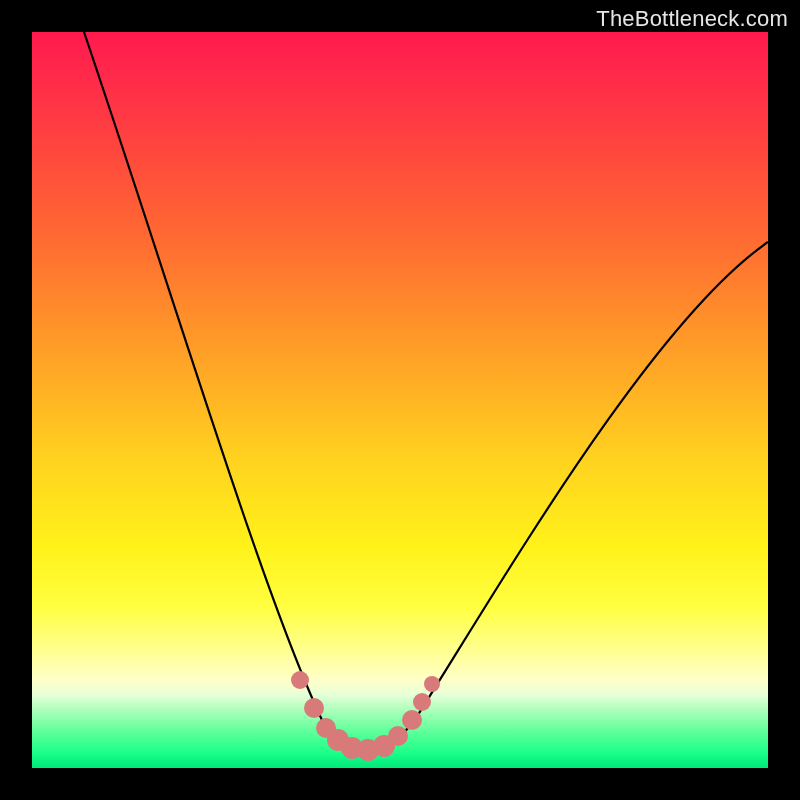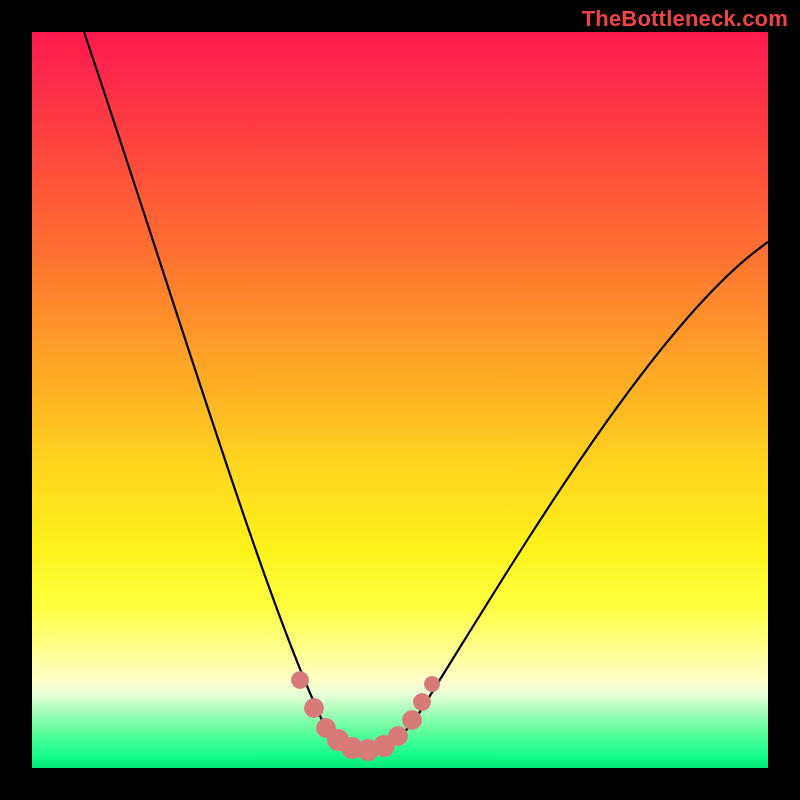--- a/index.html
+++ b/index.html
@@ -8,23 +8,23 @@
     height: 800px;
     background: #000;
     position: relative;
     font-family: Arial, sans-serif;
     overflow: hidden;
   }
   .watermark {
     position: absolute;
     top: 6px;
     right: 12px;
-    color: #ef4444;
+    color: #e5e5e5;
     font-size: 22px;
-    font-weight: 700;
+    font-weight: 400;
     z-index: 10;
     letter-spacing: 0.2px;
   }
   .plot-area {
     position: absolute;
     left: 32px;
     top: 32px;
     width: 736px;
     height: 736px;
     overflow: hidden;

